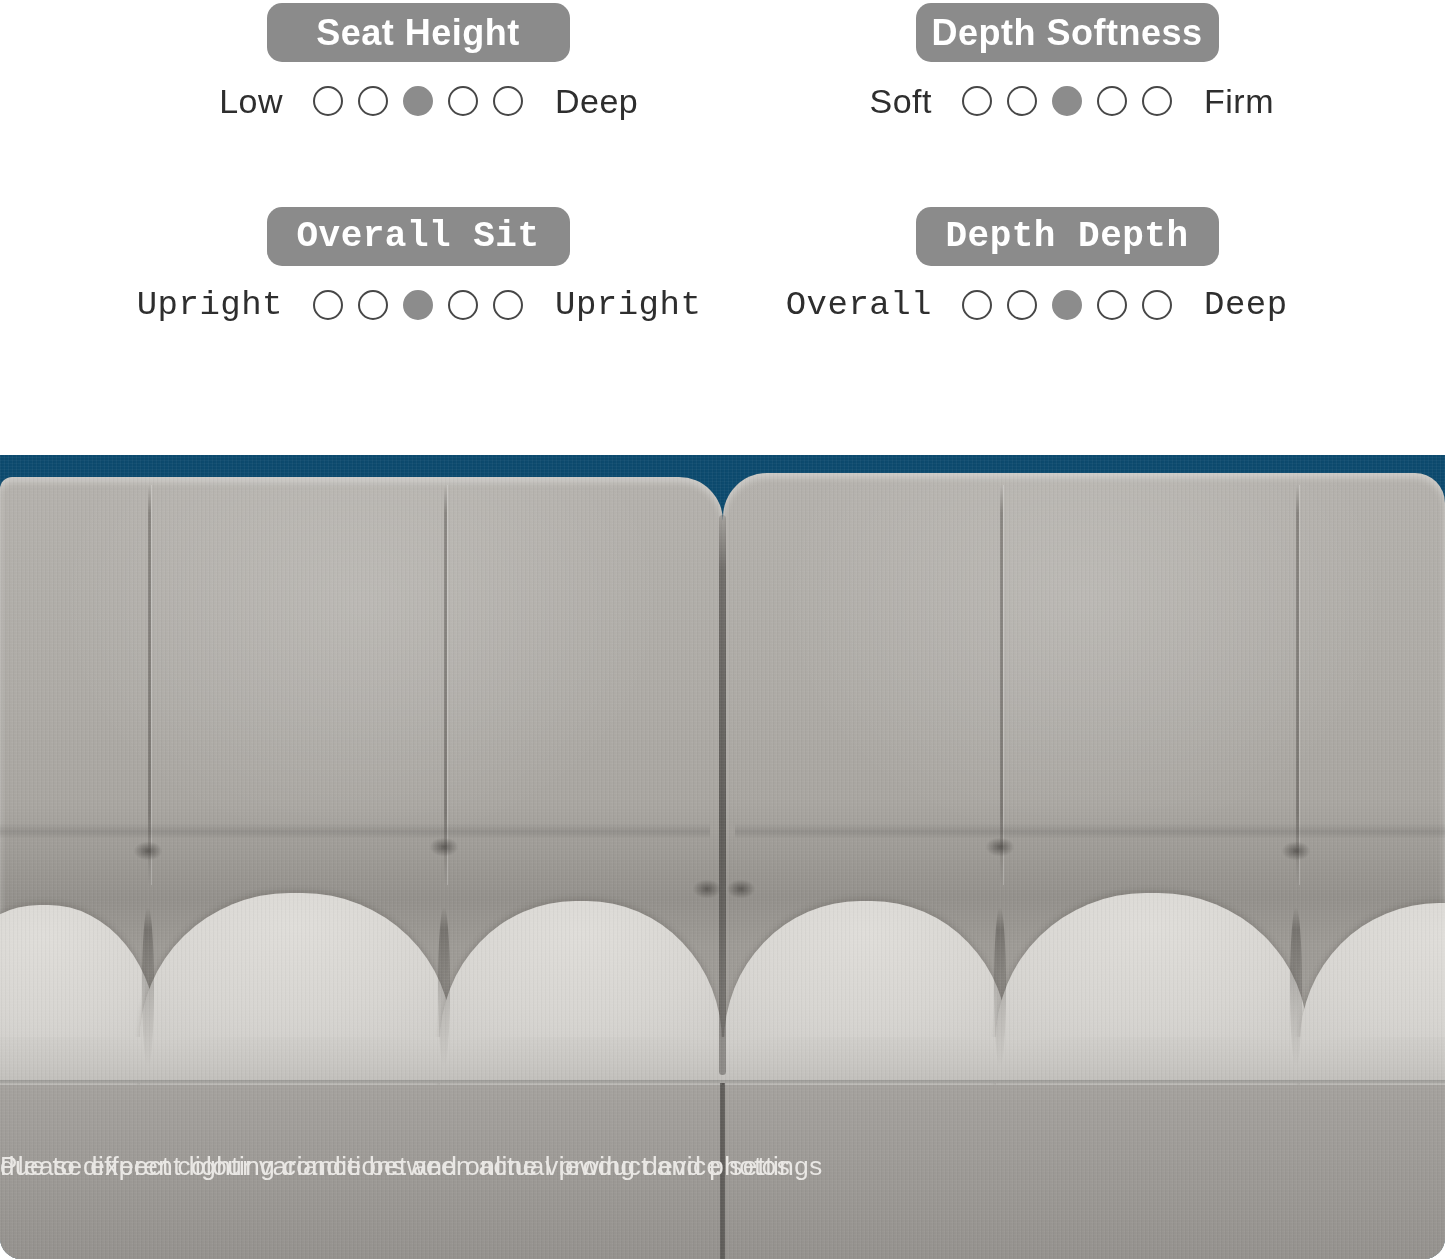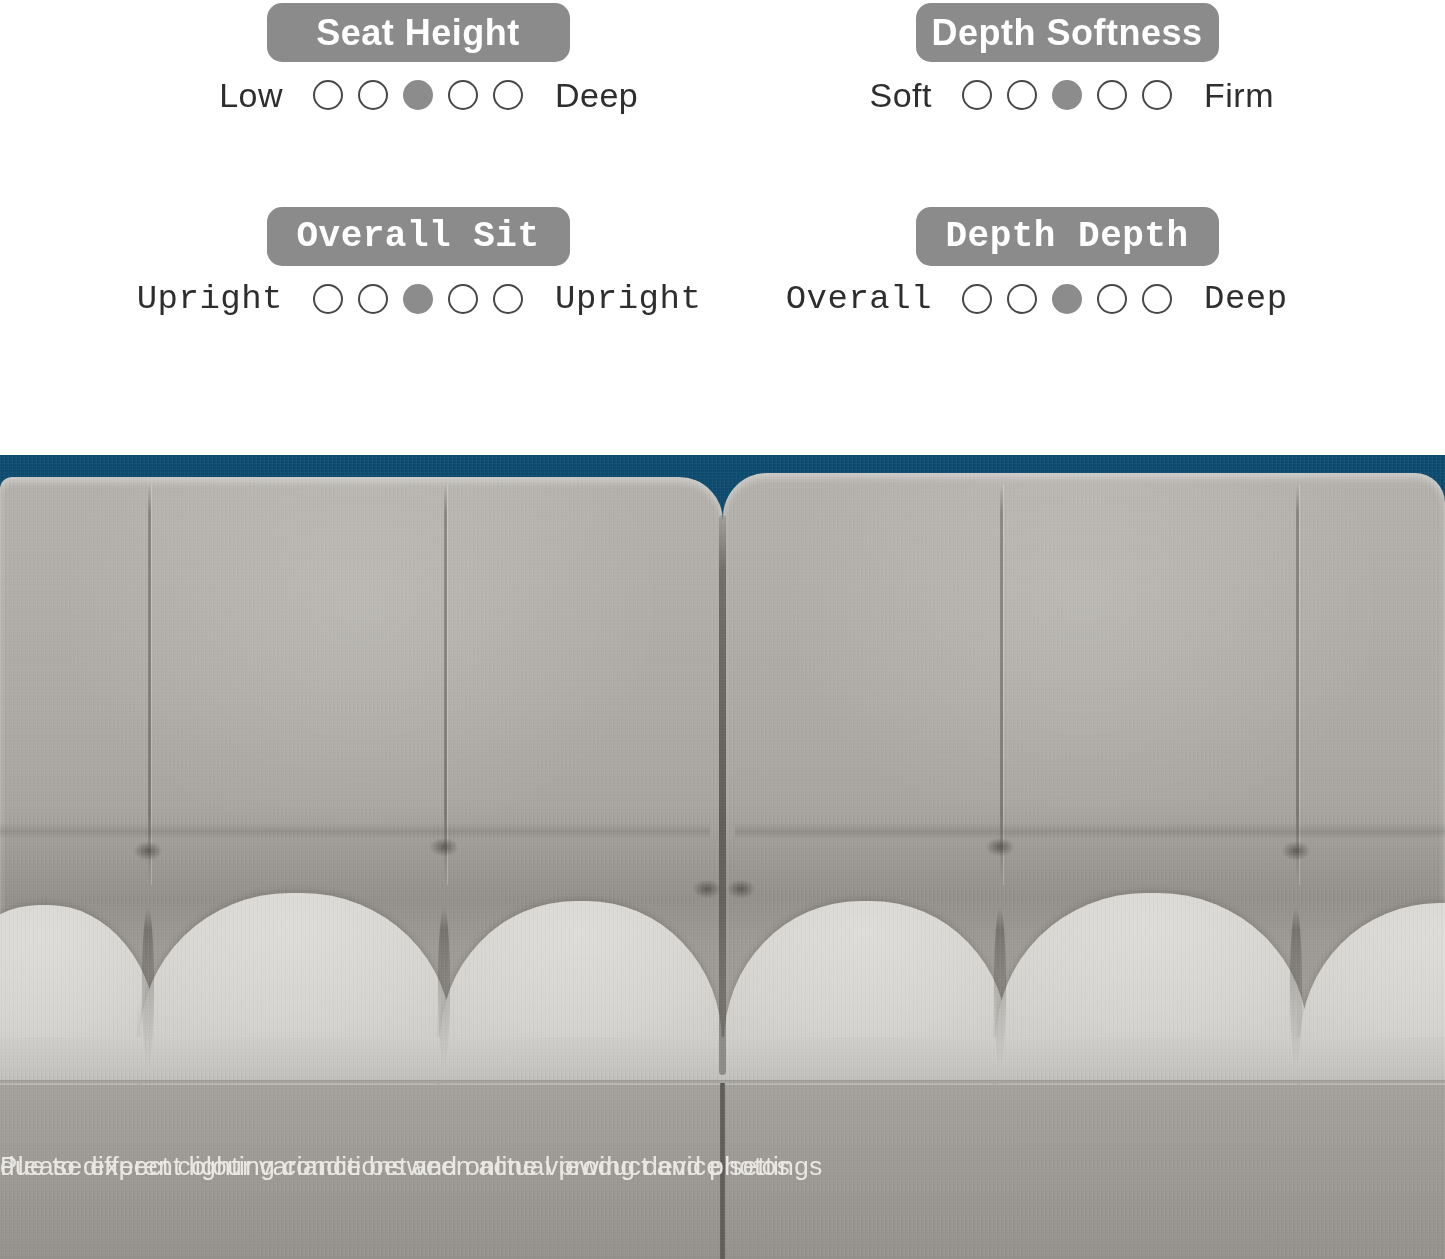--- a/index.html
+++ b/index.html
@@ -1,33 +1,34 @@
 <!DOCTYPE html>
 <html><head>
 <meta charset="utf-8">
 <style>
   html,body{margin:0;padding:0;background:#ffffff;}
   .canvas{
     position:relative;width:1445px;height:1259px;background:#ffffff;overflow:hidden;
     font-family:"Liberation Sans",sans-serif;
+    border-radius:21px;
   }
 
   
   .rating{position:absolute;width:836px;}
   .rating.col-left{left:0;}
   .rating.col-right{left:649px;}
   .rating.row-1{top:3px;}
   .rating.row-2{top:207px;font-family:Liberation Mono, monospace;}
 
   .badge{
     width:303px;height:59px;margin:0 auto;border-radius:15px;
     background:#8b8b8b;color:#ffffff;font-size:36px;font-weight:700;
     text-align:center;line-height:59px;letter-spacing:.5px;
   }
-  .scale-row{position:relative;height:34px;margin-top:17px;}
+  .scale-row{position:relative;height:34px;margin-top:23px;}
   .dots{
     position:absolute;left:50%;top:1px;transform:translateX(-50%);
     display:flex;gap:15px;
   }
   .dot{
     width:30px;height:30px;border-radius:50%;box-sizing:border-box;
     border:2px solid #474747;background:transparent;
   }
   .dot.filled{background:#8c8c8c;border-color:#8c8c8c;}
   .label{

